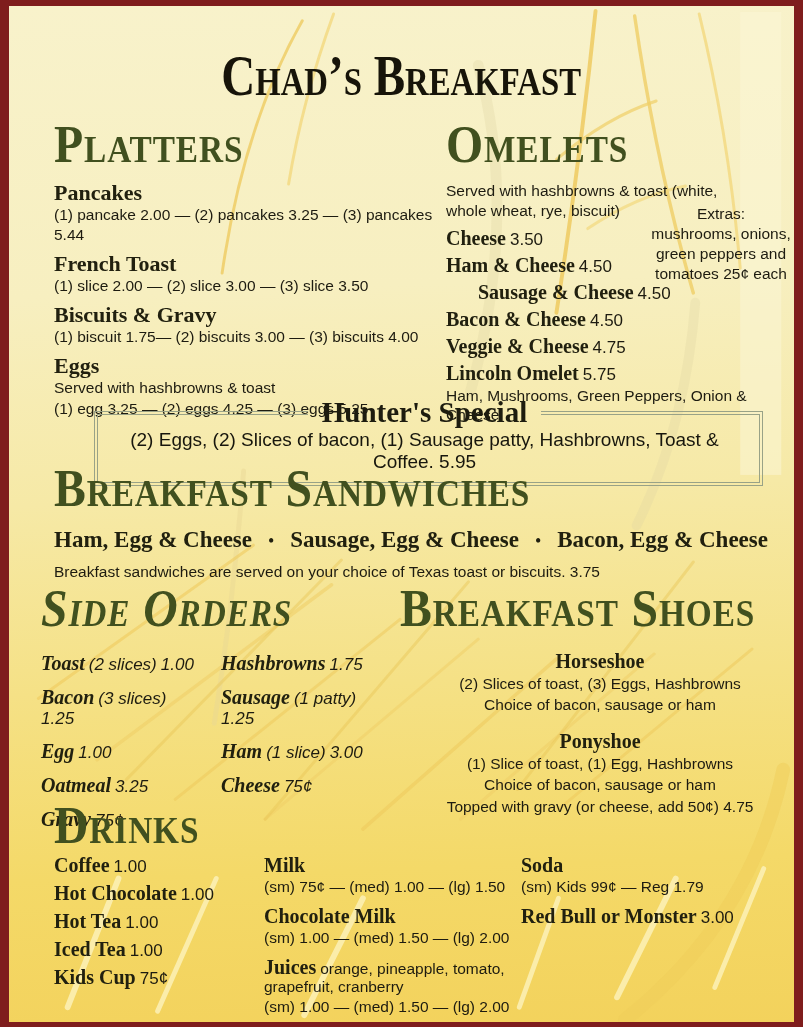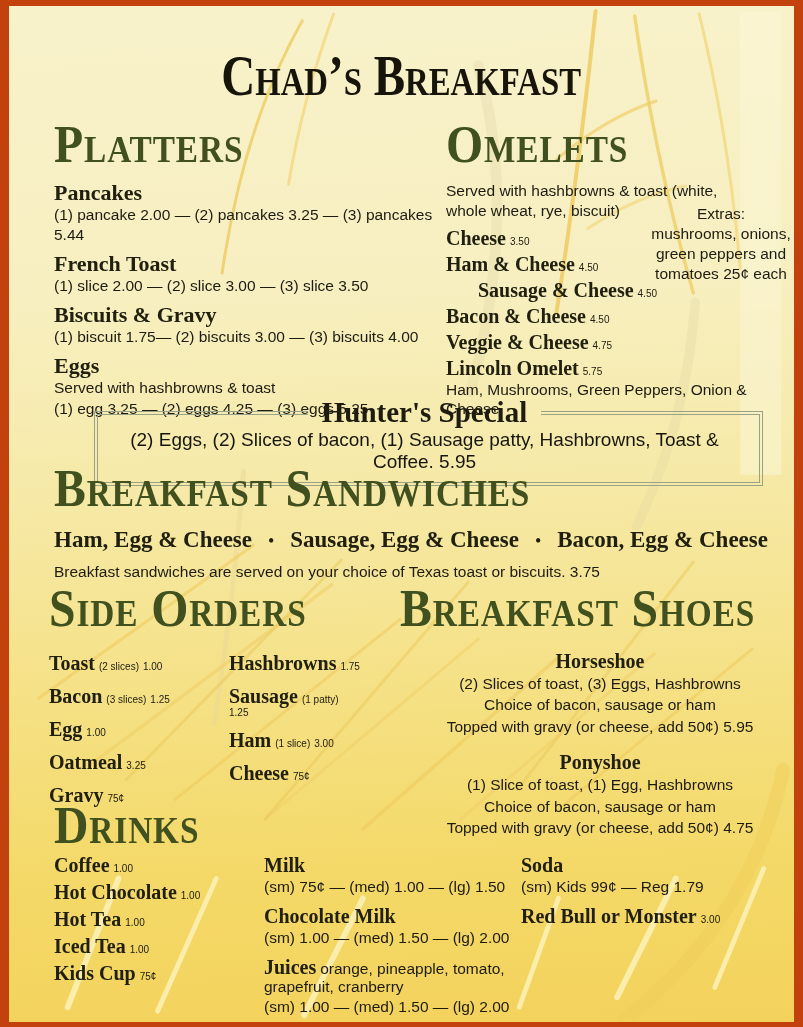--- a/index.html
+++ b/index.html
@@ -1,16 +1,16 @@
 <!DOCTYPE html>
 <html><head>
 <meta charset="utf-8">
 <style>
   html,body{margin:0;padding:0;background:#222;}
-  .frame{position:relative;width:803px;height:1027px;background:#c2410c;overflow:hidden;}
+  .frame{position:relative;width:803px;height:1027px;background:#7f1d1d;overflow:hidden;}
   .page{position:absolute;left:9px;top:6px;right:9px;bottom:5px;overflow:hidden;
         background:linear-gradient(178deg,#f8f2cb 0%,#f7efc0 28%,#f6e9a6 48%,#f5e186 66%,#f4d968 84%,#f3d25c 100%);}
   .bg{position:absolute;left:0;top:0;width:100%;height:100%;}
 
   .title-wrap{position:absolute;left:0;top:42px;width:100%;text-align:center;}
   h1.title{display:inline-block;margin:0;font-family:"Liberation Serif",serif;font-weight:700;
            font-variant:small-caps;font-size:56px;line-height:1;color:#171409;
            letter-spacing:0px;transform:scaleX(.84);}
 
   h2.sec{display:inline-block;margin:0 0 10px 0;font-family:"Liberation Serif",serif;font-weight:700;
@@ -19,36 +19,36 @@
 
   section,aside{position:absolute;}
   .sec-platters{left:45px;top:112px;width:392px;}
   .sec-omelets{left:437px;top:112px;width:332px;}
   .extras{left:626px;top:198px;width:172px;text-align:center;
           font-family:"Liberation Sans",sans-serif;font-size:15.5px;line-height:1.3;color:#1d1b10;}
 
   .mi{margin-bottom:7px;}
   .nm{font-family:"Liberation Serif",serif;font-weight:700;font-size:22px;line-height:1.05;color:#21200f;}
   .nm-lg{font-size:20px;}
-  .ql,.pr{font-family:"Liberation Sans",sans-serif;font-size:10px;color:#1d1b10;}
+  .ql,.pr{font-family:"Liberation Sans",sans-serif;font-size:17px;color:#1d1b10;}
   .ln,.sub,.note{font-family:"Liberation Sans",sans-serif;font-size:15.5px;line-height:1.28;color:#1d1b10;margin:1px 0 0 0;}
 
   fieldset.hunters{position:absolute;left:85px;top:390px;width:633px;margin:0;padding:0 18px 9px 10px;
                    border:4px double #99a287;}
   fieldset.hunters legend{margin:0 auto;padding:0 14px;font-family:"Liberation Serif",serif;
                    font-weight:700;font-size:29px;color:#1d1c0f;}
   .hunters-desc{margin:0;text-align:center;font-family:"Liberation Sans",sans-serif;font-size:19px;color:#17160d;}
 
   .sec-sandwiches{left:45px;top:456px;width:714px;}
   .opts{display:flex;justify-content:space-between;align-items:baseline;width:714px;margin-top:2px;text-align:center;}
   .opt{font-family:"Liberation Serif",serif;font-weight:700;font-size:23px;color:#21200f;}
   .bullet{font-size:18px;color:#21200f;}
   .sand-note{margin-top:9px;}
 
-  .sec-sides{left:40px;top:576px;width:348px;}
+  .sec-sides{left:32px;top:576px;width:348px;font-style:italic;}
   .cols{display:flex;gap:22px;margin-top:8px;}
   .col1{width:158px;} .col2{width:168px;}
   .cols .mi{margin-bottom:12px;}
 
   .sec-shoes{left:391px;top:576px;width:400px;}
   .shoe{margin-top:6px;margin-bottom:15px;text-align:center;}
   .shoe .nm-lg{display:block;margin-bottom:2px;}
   .shoe .ln{font-size:15.5px;line-height:1.32;}
 
   .sec-drinksh{left:45px;top:793px;}
@@ -227,21 +227,20 @@
       </div>
     </div>
   </section>
 
   <section class="sec-shoes">
     <h2 class="sec">Breakfast Shoes</h2>
     <div class="shoe">
       <span class="nm nm-lg">Horseshoe</span>
       <div class="ln">(2) Slices of toast, (3) Eggs, Hashbrowns</div>
       <div class="ln">Choice of bacon, sausage or ham</div>
-      <div class="ln">Topped with gravy (or cheese, add 50¢) 5.95</div>
     </div>
     <div class="shoe">
       <span class="nm nm-lg">Ponyshoe</span>
       <div class="ln">(1) Slice of toast, (1) Egg, Hashbrowns</div>
       <div class="ln">Choice of bacon, sausage or ham</div>
       <div class="ln">Topped with gravy (or cheese, add 50¢) 4.75</div>
     </div>
   </section>
 
   <section class="sec-drinksh">

